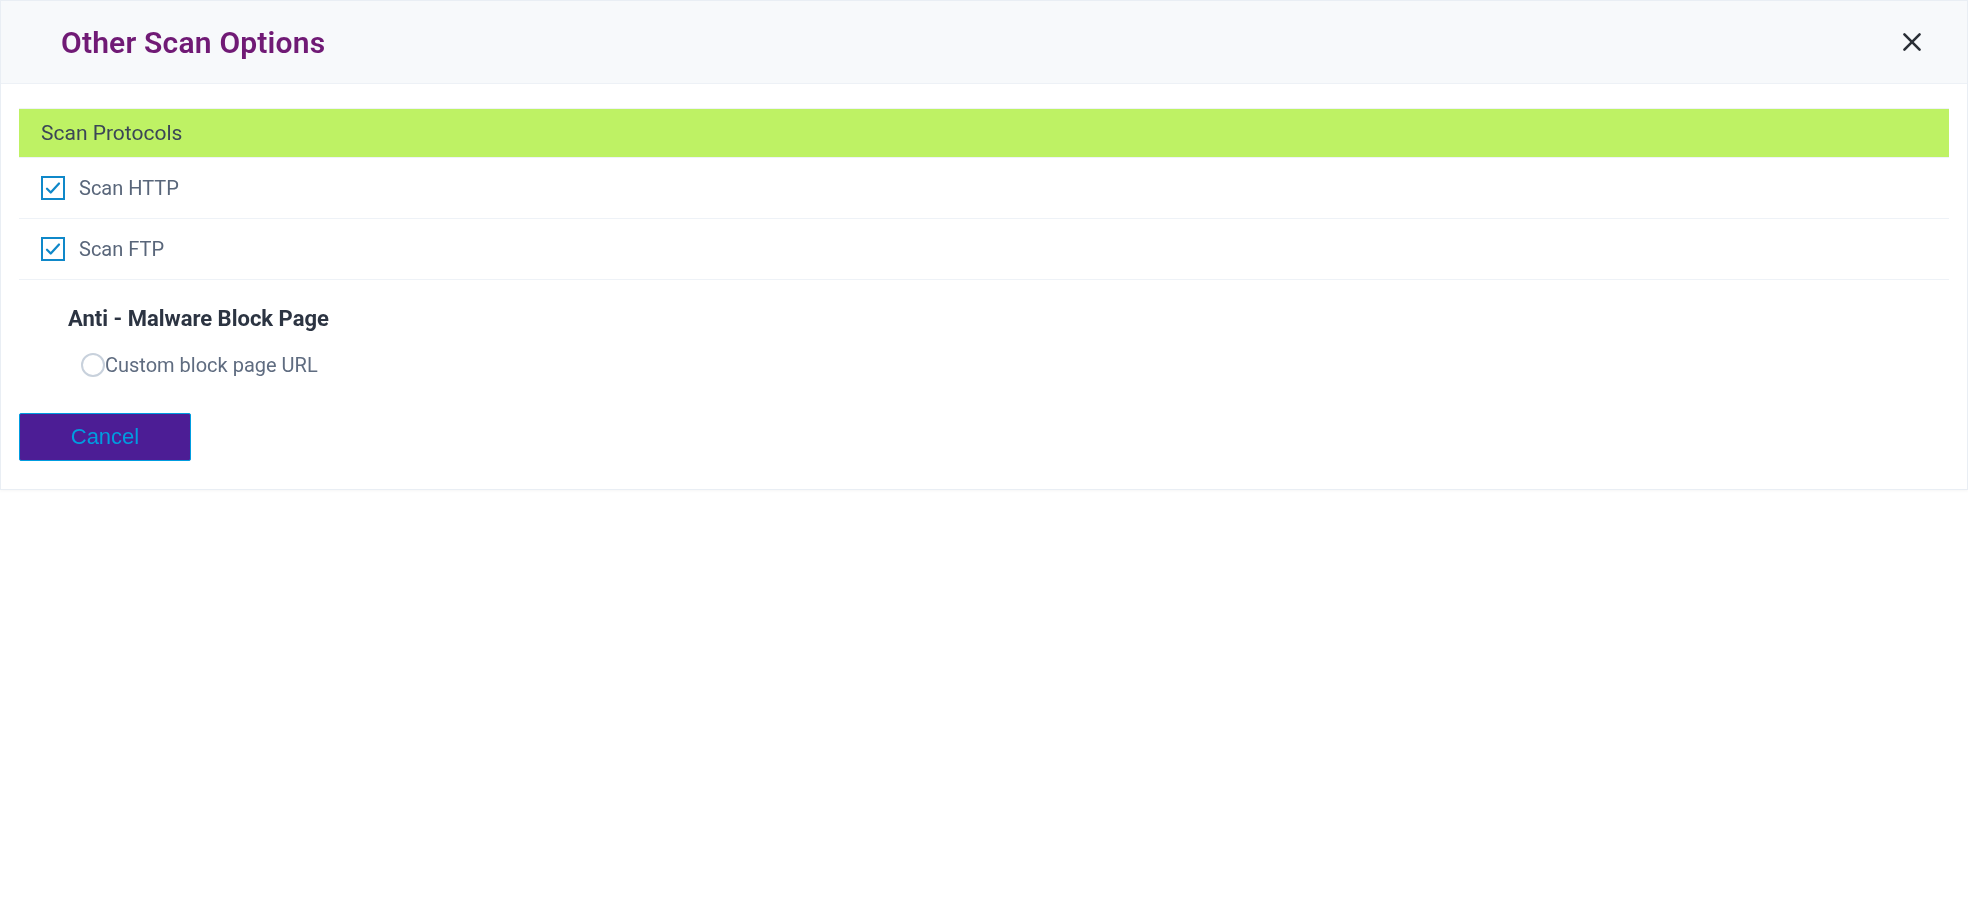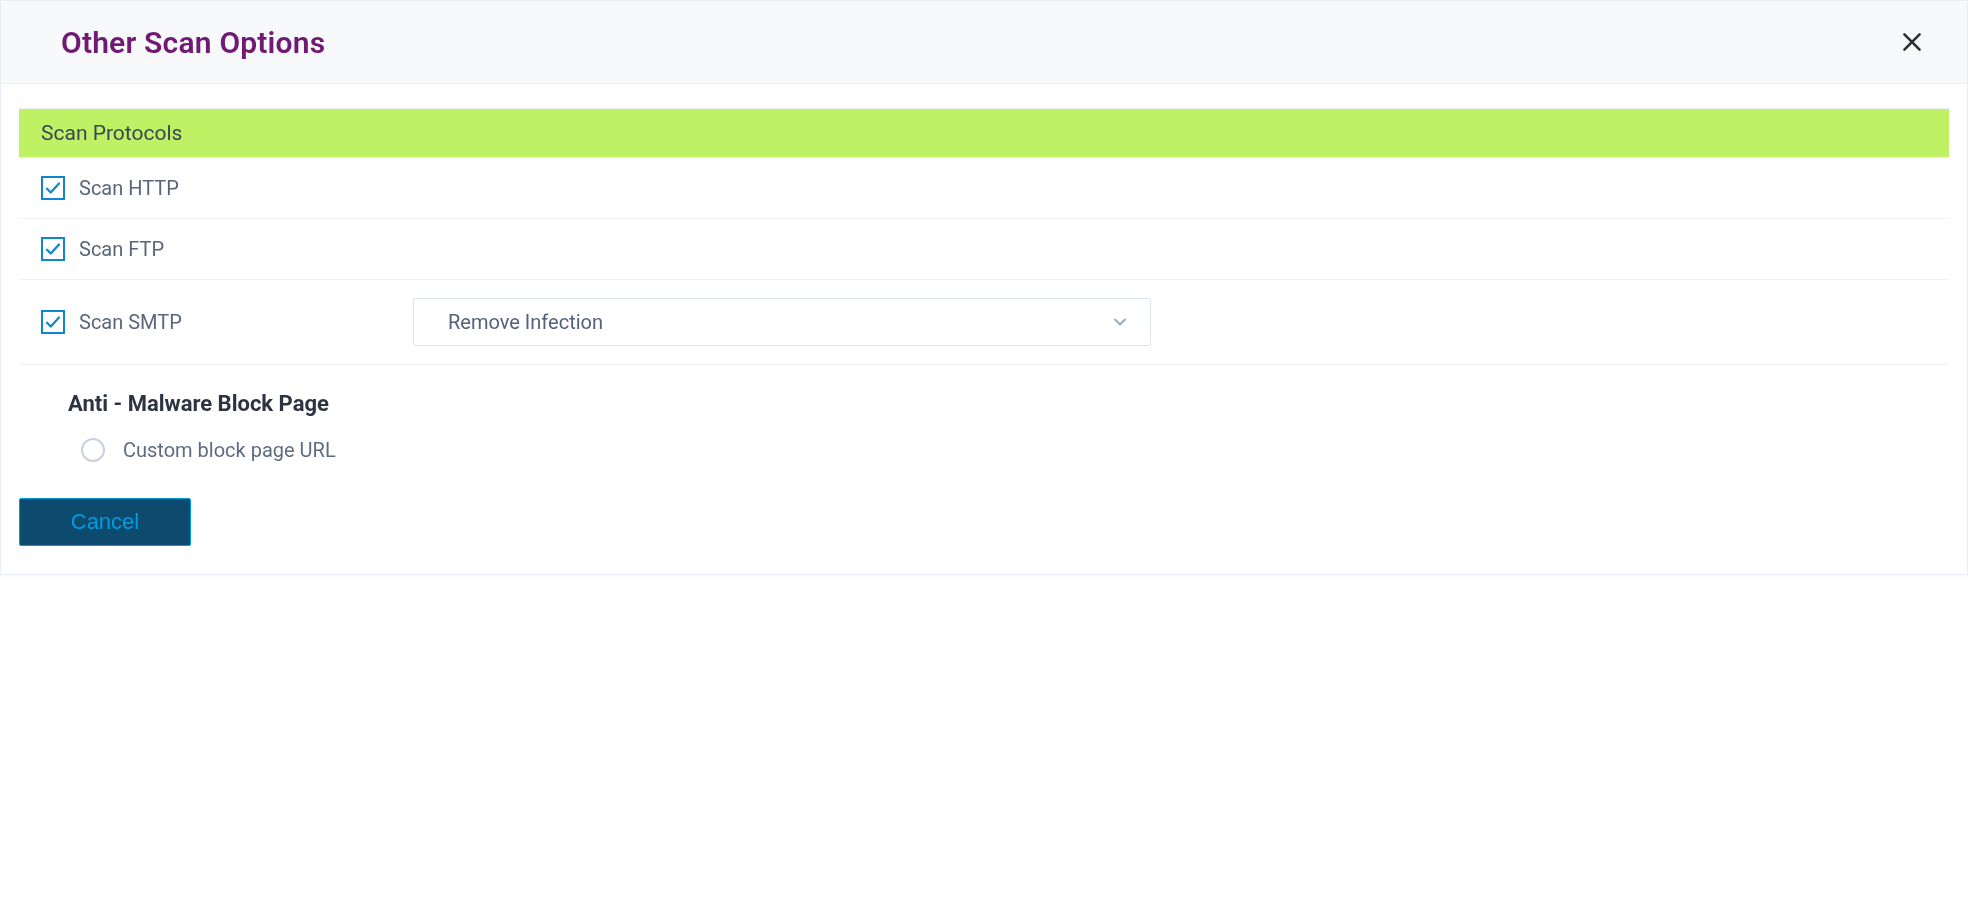--- a/index.html
+++ b/index.html
@@ -43,21 +43,20 @@
       background: #bef264;
       border: 1px solid #eef2f7;
       border-left: none; border-right: none;
       padding: 12px 22px;
       font-size: 21px;
       color: #3b4656;
     }
 
     .row {
       display: flex;
-      align-items: center;
       gap: 14px;
       padding: 18px 22px;
       border-bottom: 1px solid #eef2f7;
     }
     .row.no-border { border-bottom: none; }
 
     .checkbox {
       width: 24px; height: 24px;
       border: 2px solid #0f88c9;
       display: inline-flex;
@@ -100,21 +99,20 @@
       font-size: 22px;
       font-weight: 700;
       color: #2c3442;
       padding: 26px 8px 10px 8px;
       margin-left: 41px;
     }
 
     .sub-row {
       display: flex;
       align-items: center;
-      gap: 18px;
       padding: 12px 22px 14px 62px;
     }
     .radio {
       width: 24px; height: 24px;
       border: 2px solid #c8d1dc;
       border-radius: 50%;
       background: #ffffff;
       cursor: pointer;
       flex: 0 0 auto;
     }
@@ -136,21 +134,21 @@
       align-items: center;
       justify-content: center;
       font-weight: 500;
     }
     .btn-primary {
       background: #009de0;
       border: 1px solid #009de0;
       color: #ffffff;
     }
     .btn-secondary {
-      background: #0c4a6e;
+      background: #4c1d95;
       border: 1px solid #009de0;
       color: #009de0;
       min-width: 172px;
     }
   </style>
 </head>
 <body>
 
 <div class="panel">
   <div class="panel-header">
@@ -183,38 +181,20 @@
       <span class="checkbox">
         <span>
           <svg width="18" height="18" viewBox="0 0 24 24" fill="none" stroke="#0f88c9" stroke-width="3" stroke-linecap="round" stroke-linejoin="round">
               <polyline points="4 13 9 18 20 6"></polyline>
             </svg>
         </span>
       </span>
       <span class="row-label">Scan FTP</span>
     </div>
 
-    <div class="row smtp-row">
-      <span class="checkbox">
-        <span>
-          <svg width="18" height="18" viewBox="0 0 24 24" fill="none" stroke="#0f88c9" stroke-width="3" stroke-linecap="round" stroke-linejoin="round">
-              <polyline points="4 13 9 18 20 6"></polyline>
-            </svg>
-        </span>
-      </span>
-      <span class="row-label">Scan SMTP</span>
-      <div class="select">
-        <span class="select-value">Remove Infection</span>
-        <span class="chevron">
-          <svg width="20" height="20" viewBox="0 0 24 24" fill="none" stroke="#9aa7b7" stroke-width="2.2" stroke-linecap="round" stroke-linejoin="round">
-              <polyline points="6 9 12 15 18 9"></polyline>
-            </svg>
-        </span>
-      </div>
-    </div>
 
     <div class="section-label">Anti - Malware Block Page</div>
 
 
     <div class="sub-row">
       <span class="radio"></span>
       <span class="row-label">Custom block page URL</span>
     </div>
   </div>
 

